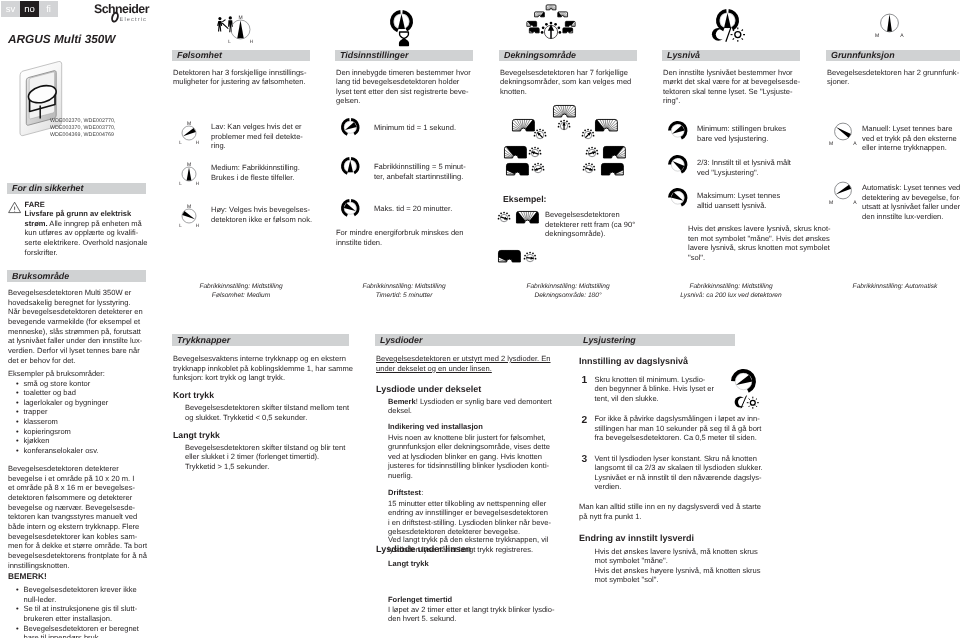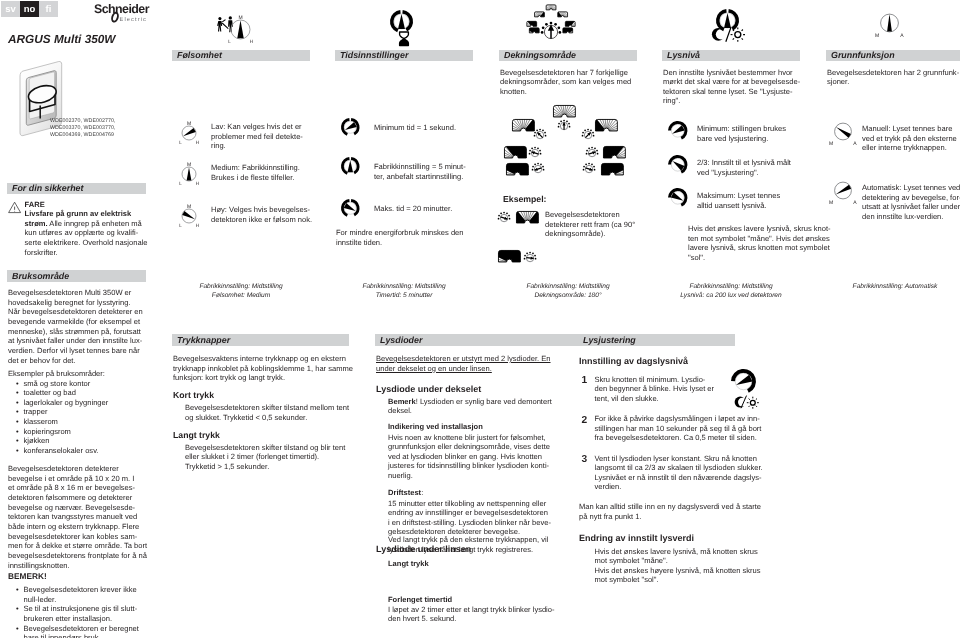--- a/index.html
+++ b/index.html
@@ -4,21 +4,21 @@
 <title>ARGUS Multi 350W</title>
 <style>
   html,body{margin:0;padding:0;background:#ffffff;}
   body{width:960px;height:638px;position:relative;overflow:hidden;
        font-family:"Liberation Sans",sans-serif;color:#231f20;
        -webkit-font-smoothing:antialiased;text-rendering:geometricPrecision;}
   .page{position:absolute;left:0;top:0;width:960px;height:638px;}
 
   .langtabs{position:absolute;left:1px;top:1px;display:flex;}
   .langtab{width:19px;height:16px;background:#d3d4d6;color:#ffffff;
-           font-size:9.5px;font-weight:bold;display:flex;align-items:center;
+           font-size:9.5px;font-weight:normal;display:flex;align-items:center;
            justify-content:center;}
   .langtab.active{background:#221e1f;}
 
   .brand{position:absolute;left:94px;top:2px;width:74px;height:22px;}
 
   .doctitle{position:absolute;left:8px;top:32px;font-size:11.8px;font-weight:bold;
             font-style:italic;letter-spacing:0px;white-space:nowrap;}
   .prodimg{position:absolute;left:13px;top:60px;width:60px;height:82px;}
 
   .secbar{position:absolute;background:#d0d2d3;height:11.5px;}
@@ -174,20 +174,24 @@
         <circle cx="12.50" cy="16.50" r="9.50" fill="none" stroke="#8a8c8e" stroke-width="0.8"></circle>
         <path d="M12.50,7.29 L9.27,25.24 L15.73,25.24 Z" fill="#000"></path>
         <text x="12.50" y="5.60" font-family="Liberation Sans, sans-serif" font-size="5.0" fill="#231f20" text-anchor="middle">M</text>
         <text x="1.60" y="30.20" font-family="Liberation Sans, sans-serif" font-size="4.6" fill="#231f20" text-anchor="middle">L</text>
         <text x="23.40" y="30.20" font-family="Liberation Sans, sans-serif" font-size="4.6" fill="#231f20" text-anchor="middle">H</text>
       </svg>
     </div>
 <div class="secbar" style="left:172px;top:49.8px;width:138px">
       <b>Følsomhet</b>
     </div>
+<div class="tx " style="left:173px;top:67.5px;line-height:9.65px;">
+  <div>Detektoren har 3 forskjellige innstillings-</div>
+  <div>muligheter for justering av følsomheten.</div>
+</div>
 <div class="icowrap" style="left:179px;top:119px;width:20px;height:27px">
       <svg width="20" height="27" viewBox="0 0 20 27">
         <circle cx="10.00" cy="14.00" r="7.00" fill="none" stroke="#8a8c8e" stroke-width="0.8"></circle>
         <path d="M4.00,17.19 L16.80,13.08 L14.57,8.88 Z" fill="#000"></path>
         <text x="10.00" y="5.60" font-family="Liberation Sans, sans-serif" font-size="5.0" fill="#231f20" text-anchor="middle">M</text>
         <text x="1.60" y="25.20" font-family="Liberation Sans, sans-serif" font-size="4.6" fill="#231f20" text-anchor="middle">L</text>
         <text x="18.40" y="25.20" font-family="Liberation Sans, sans-serif" font-size="4.6" fill="#231f20" text-anchor="middle">H</text>
       </svg>
     </div>
 <div class="tx " style="left:211px;top:122px;line-height:9.65px;">
@@ -235,20 +239,26 @@
     </div>
 <div class="icowrap" style="left:396.5px;top:31px;width:10px;height:12px">
  <svg width="14" height="16" viewBox="0 0 14 16">
    <path d="M2.6,1.0 L11.4,1.0 L11.4,3.4 C11.4,5.3 9.0,6.5 7.0,7.6 C5.0,6.5 2.6,5.3 2.6,3.4 Z" fill="none" stroke="#000" stroke-width="1.35" stroke-linejoin="round"></path>
    <path d="M2.6,14.6 L11.4,14.6 L11.4,12.2 C11.4,10.3 9.0,9.1 7.0,8.0 C5.0,9.1 2.6,10.3 2.6,12.2 Z" fill="#000" stroke="#000" stroke-width="1.35" stroke-linejoin="round"></path>
  </svg>
     </div>
 <div class="secbar" style="left:335px;top:49.8px;width:138px">
       <b>Tidsinnstillinger</b>
     </div>
+<div class="tx " style="left:336px;top:67.5px;line-height:9.65px;">
+  <div>Den innebygde timeren bestemmer hvor</div>
+  <div>lang tid bevegelsesdetektoren holder</div>
+  <div>lyset tent etter den sist registrerte beve-</div>
+  <div>gelsen.</div>
+</div>
 <div class="icowrap" style="left:341px;top:118px;width:18.5px;height:18.5px">
       <svg width="18.5" height="18.5" viewBox="0 0 18.5 18.5">
         <path d="M6.34,16.45 A7.77,7.77 0 0 1 8.44,1.52" fill="none" stroke="#000" stroke-width="2.96" stroke-linecap="butt"></path>
         <path d="M10.06,1.52 A7.77,7.77 0 0 1 13.14,15.98" fill="none" stroke="#000" stroke-width="2.96" stroke-linecap="butt"></path>
         <circle cx="9.25" cy="9.25" r="6.04" fill="none" stroke="#b0b2b4" stroke-width="0.5"></circle>
         <path d="M3.92,12.09 L15.78,8.92 L13.17,4.02 Z" fill="#000"></path>
       </svg>
     </div>
 <div class="tx " style="left:374px;top:123px;line-height:9.65px;">
   <div>Minimum tid = 1 sekund.</div>

